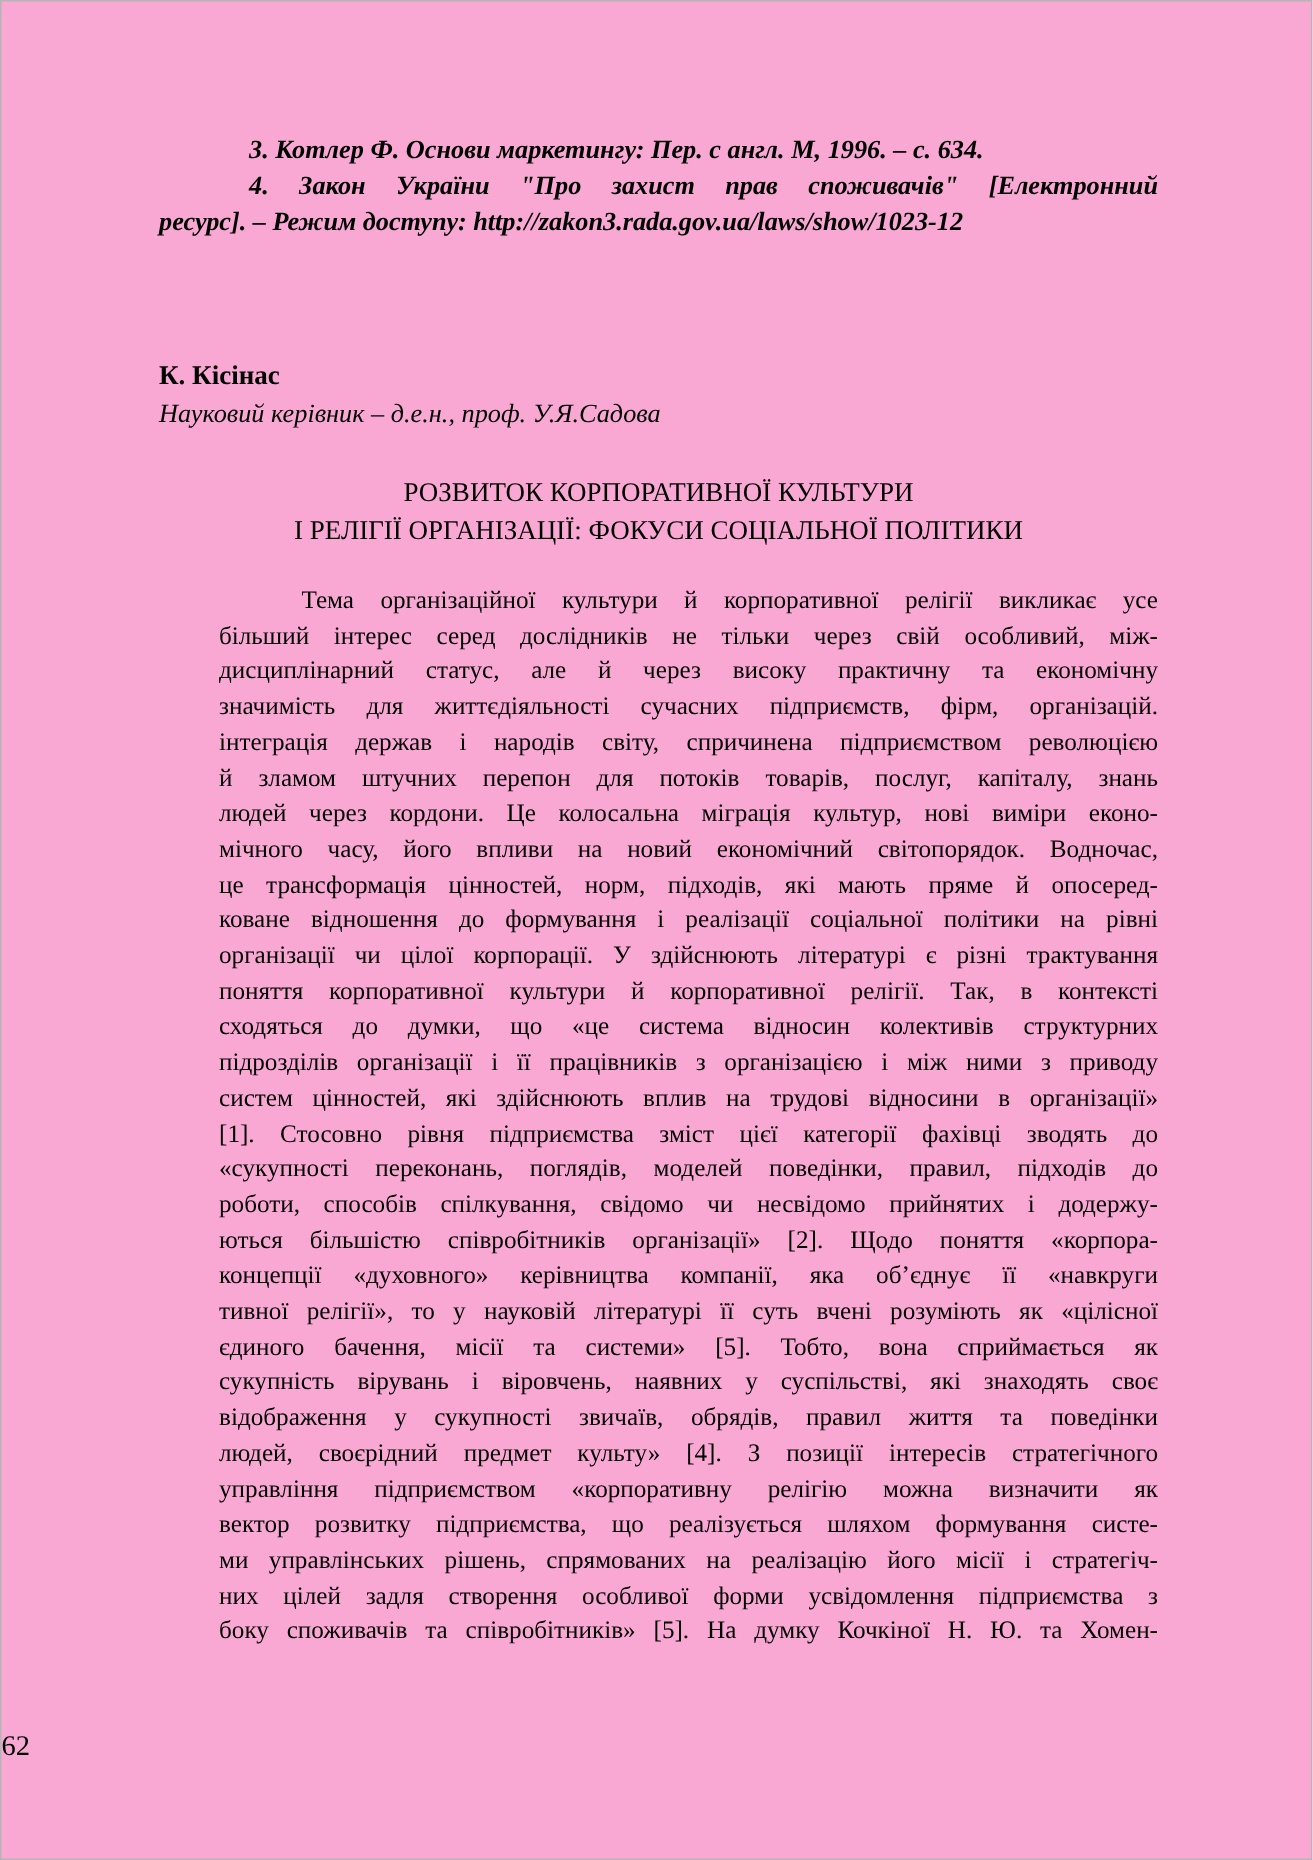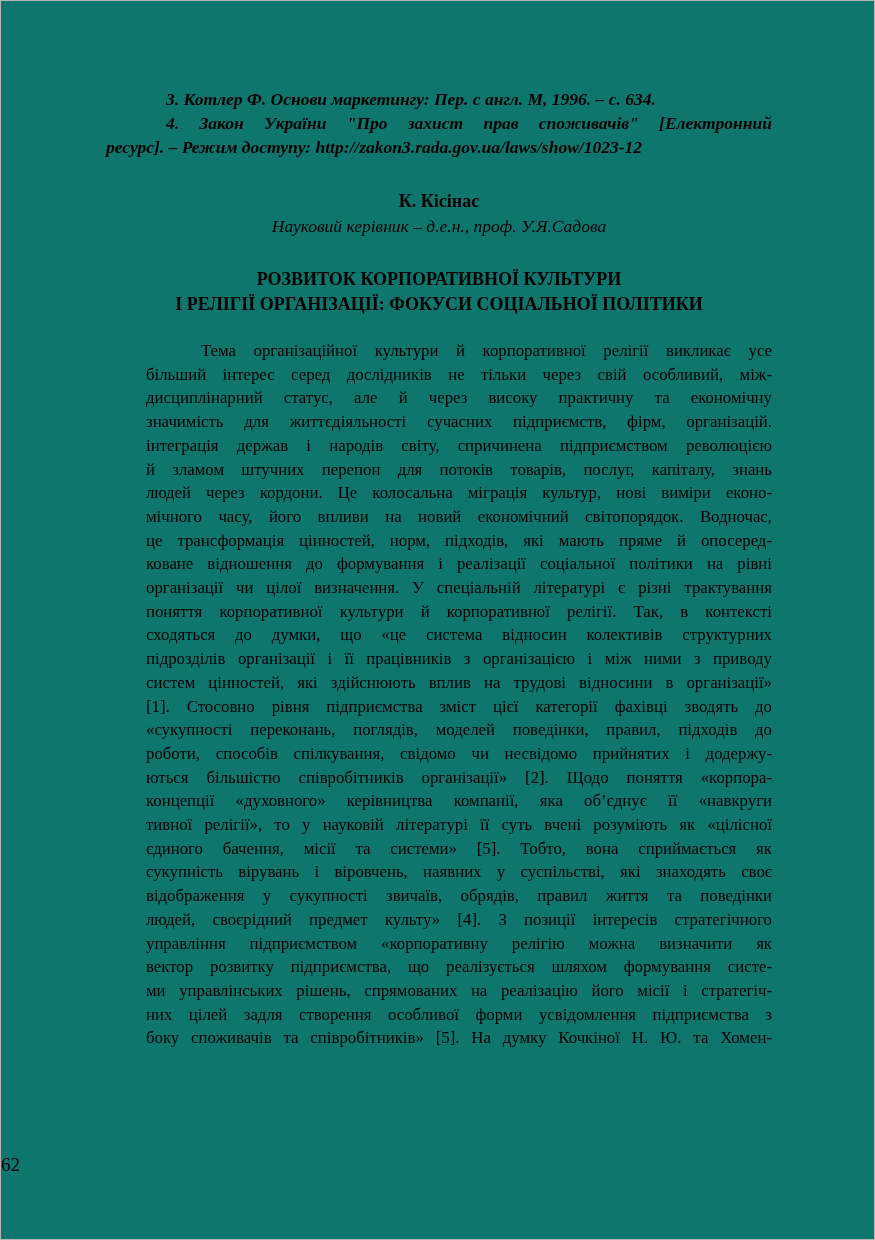--- a/index.html
+++ b/index.html
@@ -5,21 +5,21 @@
   * { box-sizing: border-box; }
   html, body {
     margin: 0;
     padding: 0;
     background: #ffffff;
   }
   .page {
     position: relative;
     width: 875px;
     height: 1240px;
-    background: #0f766e;
+    background: #f9a8d4;
     border: 1px solid #b5b5b5;
     font-family: "Liberation Serif", serif;
     color: #000000;
     overflow: hidden;
   }
   .content {
     position: absolute;
     left: 105px;
     top: 86px;
     width: 666px;
@@ -30,37 +30,37 @@
     font-weight: bold;
     font-size: 17.5px;
     line-height: 24px;
   }
   .ref-indent { text-indent: 60px; }
   .ref-justify {
     text-align: justify;
     text-align-last: justify;
   }
   .byline {
-    margin-top: 30px;
-    text-align: center;
+    margin-top: 79px;
+    text-align: left;
   }
   .author-name {
     font-weight: bold;
     font-size: 18px;
     line-height: 25px;
   }
   .supervisor {
     font-style: italic;
     font-size: 17.5px;
     line-height: 25px;
   }
   .article-title {
     margin-top: 28px;
     text-align: center;
-    font-weight: bold;
+    font-weight: normal;
     font-size: 18px;
     line-height: 25px;
   }
   .body-par {
     margin-top: 22px;
   }
   .body-line {
     font-size: 16.8px;
     line-height: 23.7px;
     text-align: justify;
@@ -106,21 +106,21 @@
         <div class="body-line">Тема організаційної культури й корпоративної релігії викликає усе</div>
         <div class="body-line">більший інтерес серед дослідників не тільки через свій особливий, між-</div>
         <div class="body-line">дисциплінарний статус, але й через високу практичну та економічну</div>
         <div class="body-line">значимість для життєдіяльності сучасних підприємств, фірм, організацій.</div>
         <div class="body-line">інтеграція держав і народів світу, спричинена підприємством революцією</div>
         <div class="body-line">й зламом штучних перепон для потоків товарів, послуг, капіталу, знань</div>
         <div class="body-line">людей через кордони. Це колосальна міграція культур, нові виміри еконо-</div>
         <div class="body-line">мічного часу, його впливи на новий економічний світопорядок. Водночас,</div>
         <div class="body-line">це трансформація цінностей, норм, підходів, які мають пряме й опосеред-</div>
         <div class="body-line">коване відношення до формування і реалізації соціальної політики на рівні</div>
-        <div class="body-line">організації чи цілої визначення. У спеціальній літературі є різні трактування</div>
+        <div class="body-line">організації чи цілої корпорації. У здійснюють літературі є різні трактування</div>
         <div class="body-line">поняття корпоративної культури й корпоративної релігії. Так, в контексті</div>
         <div class="body-line">сходяться до думки, що «це система відносин колективів структурних</div>
         <div class="body-line">підрозділів організації і її працівників з організацією і між ними з приводу</div>
         <div class="body-line">систем цінностей, які здійснюють вплив на трудові відносини в організації»</div>
         <div class="body-line">[1]. Стосовно рівня підприємства зміст цієї категорії фахівці зводять до</div>
         <div class="body-line">«сукупності переконань, поглядів, моделей поведінки, правил, підходів до</div>
         <div class="body-line">роботи, способів спілкування, свідомо чи несвідомо прийнятих і додержу-</div>
         <div class="body-line">ються більшістю співробітників організації» [2]. Щодо поняття «корпора-</div>
         <div class="body-line">концепції «духовного» керівництва компанії, яка об’єднує її «навкруги</div>
         <div class="body-line">тивної релігії», то у науковій літературі її суть вчені розуміють як «цілісної</div>

